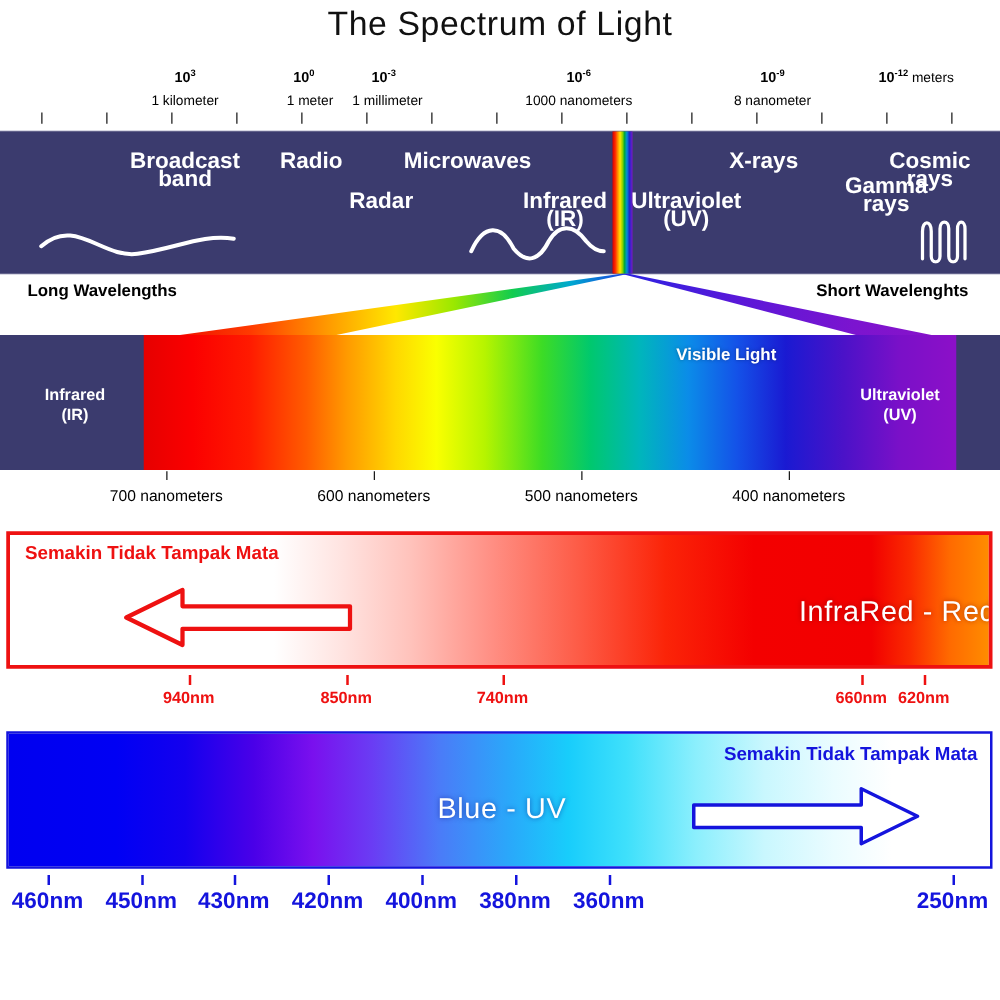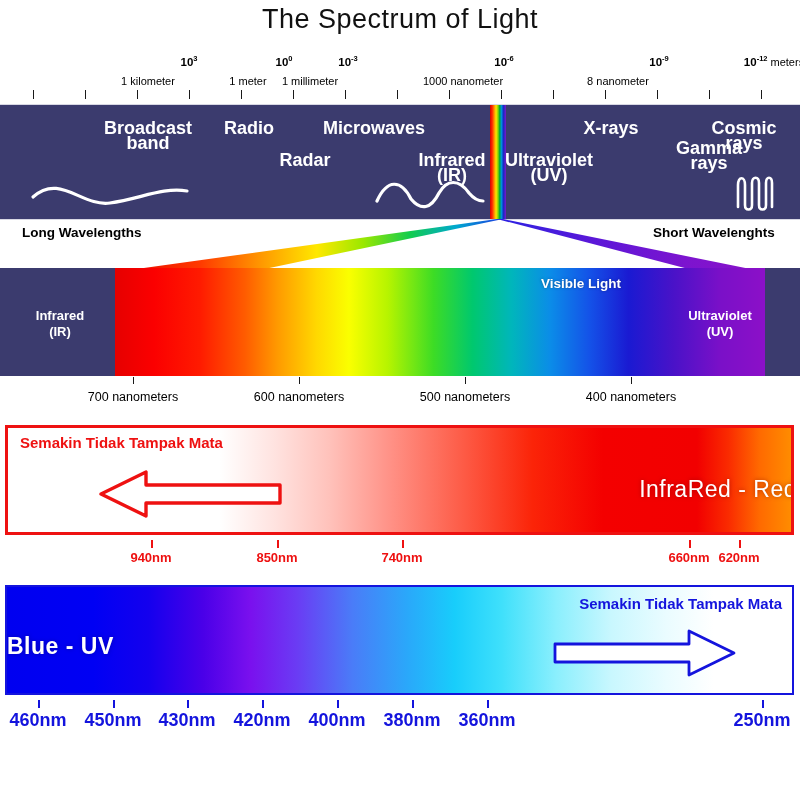--- a/index.html
+++ b/index.html
@@ -8,21 +8,21 @@
        font-family:"Liberation Sans","DejaVu Sans",sans-serif;color:#000;}
 
   .stage{position:absolute;left:0;top:0;width:800px;height:800px;}
 
   
   #title{position:absolute;left:0;top:4px;width:800px;text-align:center;
          font-size:27px;font-weight:400;letter-spacing:.5px;color:#111;}
 
   
   .exp{position:absolute;font-size:11.5px;font-weight:700;white-space:nowrap;
-       transform:translateX(-50%);margin-left:41px;}
+       transform:translateX(-50%);}
   .exp sup{font-size:7.5px;vertical-align:super;}
   .unit{position:absolute;font-size:11px;font-weight:400;white-space:nowrap;
         transform:translateX(-50%);}
 
   
   .ruler{position:absolute;left:0;width:800px;height:10px;}
   .ruler .tk{position:absolute;top:0;width:1.4px;height:9px;background:#1a1a1a;}
 
   
   #emband{position:absolute;left:0;top:104px;width:800px;height:114px;
@@ -75,22 +75,22 @@
           white-space:nowrap;transform:translateX(-50%);}
 
   
   #uvpanel{position:absolute;left:5px;top:585px;width:789px;height:110px;
            border:2px solid #1414dd;box-sizing:border-box;overflow:hidden;
            background:linear-gradient(to right,
              #0000f0 0%, #0000f4 11%, #1400ee 18%, #4a00e8 25%,
              #7a10ee 31%, #6a3cf4 37%, #4a7cf8 44%, #2aa8fa 51%,
              #18cdfb 57%, #3fe0fb 63%, #8beffd 70%, #c9f7fe 77%,
              #eafcff 84%, #ffffff 90%, #ffffff 100%);}
-  #uv-title{position:absolute;left:0;top:46px;width:789px;text-align:left;
-            color:#fff;font-size:23px;font-weight:700;letter-spacing:.5px;
+  #uv-title{position:absolute;left:0;top:46px;width:789px;text-align:center;
+            color:#fff;font-size:23px;font-weight:400;letter-spacing:.5px;
             text-shadow:0 0 4px rgba(0,0,120,.5);}
   #uv-caption{position:absolute;right:10px;top:8px;color:#1414dd;
               font-size:15px;font-weight:700;white-space:nowrap;}
   #uv-arrow{position:absolute;left:545px;top:40px;}
   .bluetick{position:absolute;width:2px;height:8px;background:#1414dd;}
   .bluelab{position:absolute;font-size:18px;font-weight:700;color:#1414dd;
            white-space:nowrap;transform:translateX(-50%);}
 </style>
 </head>
 <body>
@@ -105,21 +105,21 @@
       <div class="exp" style="left: 307px; top: 54px;">10<sup>-3</sup></div>
       <div class="exp" style="left: 463px; top: 54px;">10<sup>-6</sup></div>
       <div class="exp" style="left: 618px; top: 54px;">10<sup>-9</sup></div>
       <div class="exp" style="left: 733px; top: 54px;">10<sup>-12</sup><span style="font-weight:400;font-size:11px;"> meters</span></div>
     </div>
 
   <div id="unit-row">
       <div class="unit" style="left: 148px; top: 75px;">1 kilometer</div>
       <div class="unit" style="left: 248px; top: 75px;">1 meter</div>
       <div class="unit" style="left: 310px; top: 75px;">1 millimeter</div>
-      <div class="unit" style="left: 463px; top: 75px;">1000 nanometer</div>
+      <div class="unit" style="left: 463px; top: 75px;">1000 nanometers</div>
       <div class="unit" style="left: 618px; top: 75px;">8 nanometer</div>
     </div>
 
   <div class="ruler" id="top-ruler" style="top:90px;">
       <div class="tk" style="left: 33px;"></div>
       <div class="tk" style="left: 85px;"></div>
       <div class="tk" style="left: 137px;"></div>
       <div class="tk" style="left: 189px;"></div>
       <div class="tk" style="left: 241px;"></div>
       <div class="tk" style="left: 293px;"></div>

